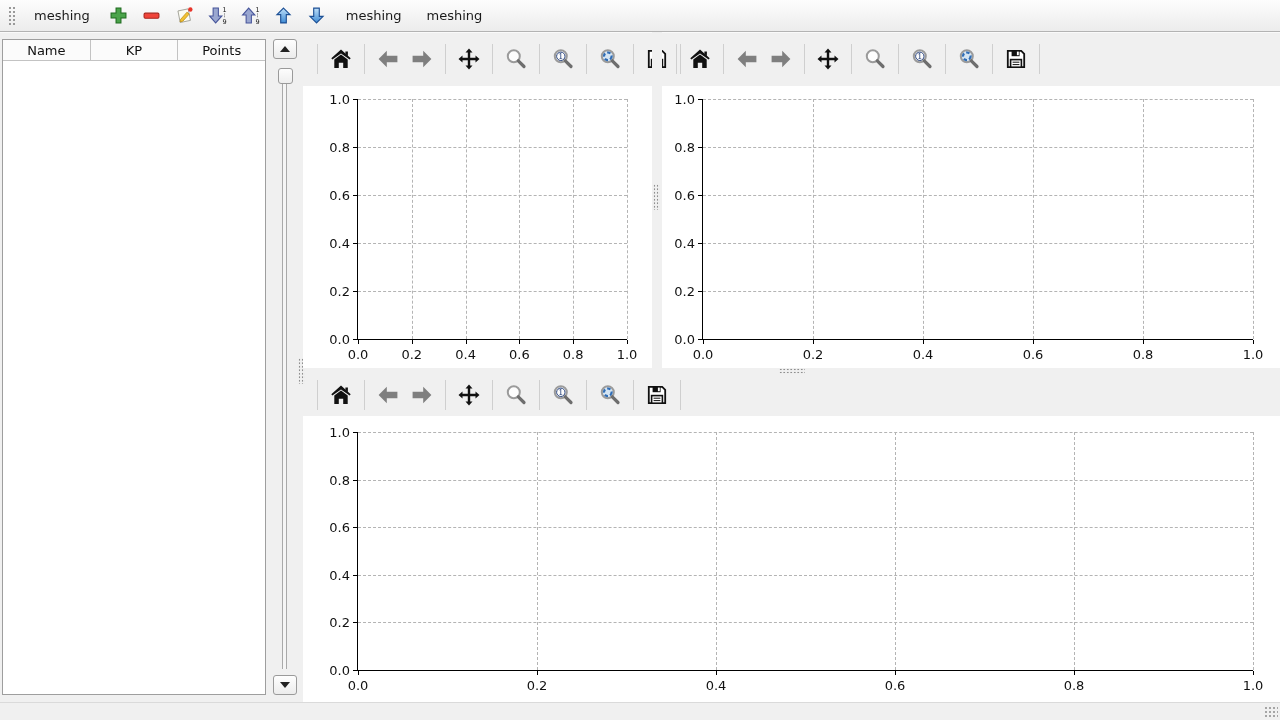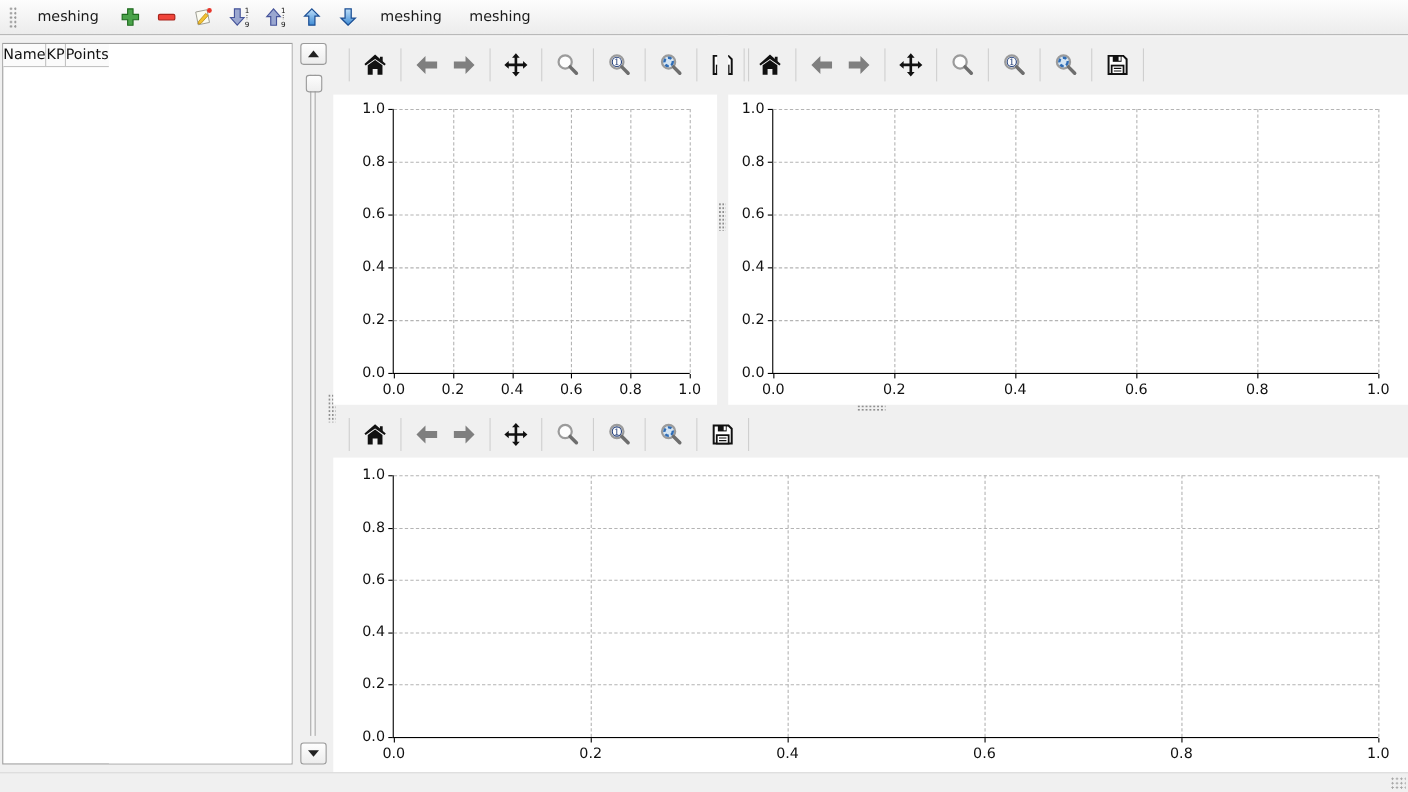--- a/index.html
+++ b/index.html
@@ -16,21 +16,21 @@
           background-size:4px 4px; }
   #main-toolbar-items { display:flex; align-items:center; gap:3px; }
   .tb-text { font-size:13px; padding:4px 11px; color:#1a1a1a; cursor:default; }
   .tb-icon { width:30px; height:26px; display:flex; align-items:center; justify-content:center; }
   .tb-icon svg { width:21px; height:21px; }
 
   
   .content { position:absolute; top:32px; left:0; right:0; bottom:18px; display:flex; }
 
   .left-panel { width:269px; padding:7px 3px 7px 2px; }
-  .table { height:100%; background:#fff; border:1px solid #9e9e9e; display:flex; flex-direction:row; }
+  .table { height:100%; background:#fff; border:1px solid #9e9e9e; display:flex; flex-direction:column; }
   .thead { display:flex; height:21px; background:#fbfbfb; border-bottom:1px solid #c3c3c3; flex:none; }
   .th { flex:1; display:flex; align-items:center; justify-content:center; font-size:13px; border-right:1px solid #c3c3c3; }
   .th:last-child { border-right:none; }
   .tbody { flex:1; background:#fff; }
 
   .vscrollbar { width:31px; display:flex; flex-direction:column; align-items:center; padding:7px 0; }
   .sb-btn { width:24px; height:20px; flex:none; border:1px solid #9a9a9a; border-radius:3px;
             background:linear-gradient(#fefefe,#ececec); display:flex; align-items:center; justify-content:center; }
   .tri-up { width:0; height:0; border-left:5px solid transparent; border-right:5px solid transparent; border-bottom:6px solid #222; }
   .tri-down { width:0; height:0; border-left:5px solid transparent; border-right:5px solid transparent; border-top:6px solid #222; }

